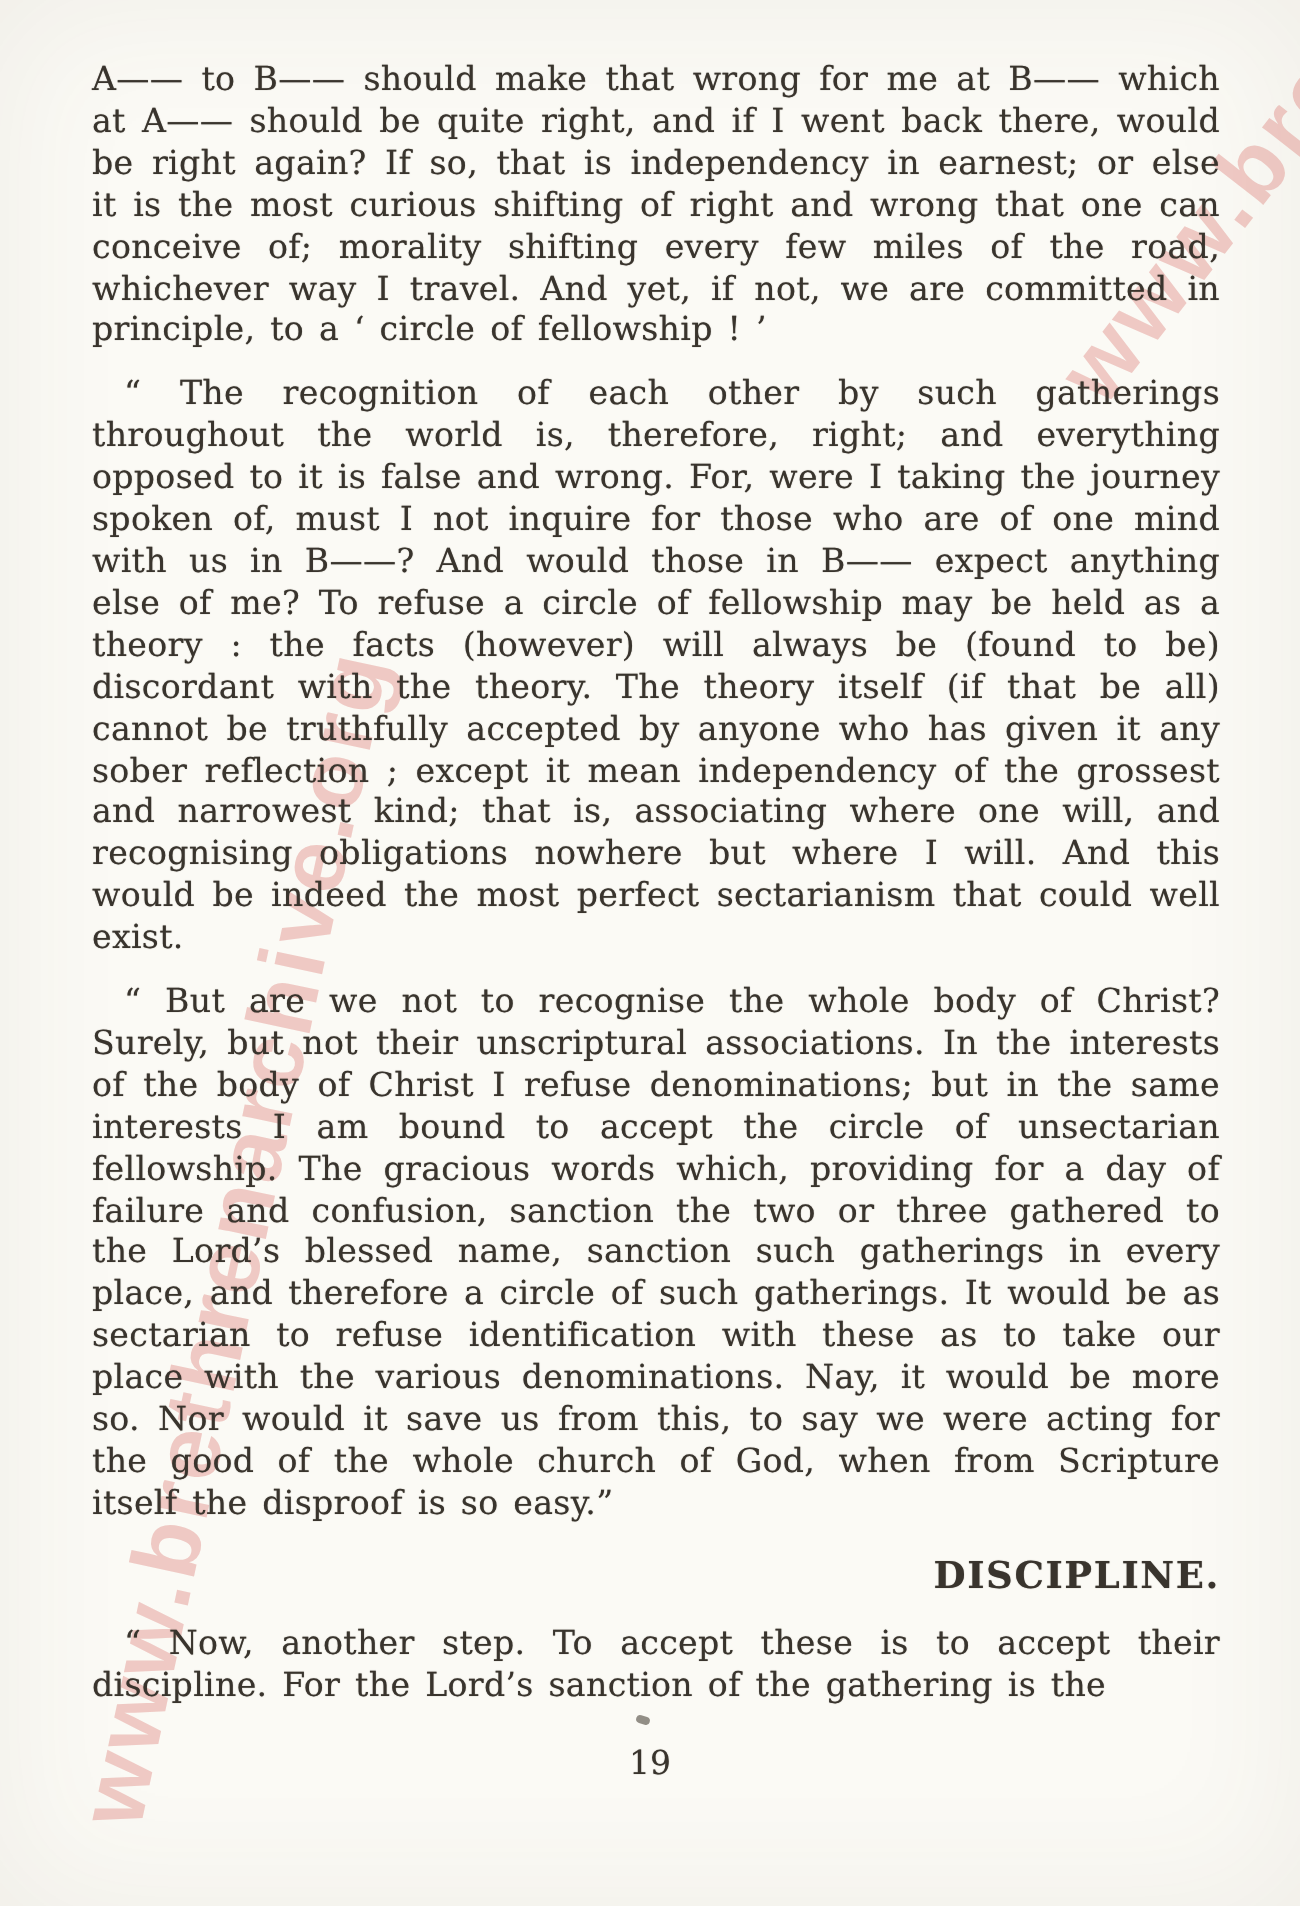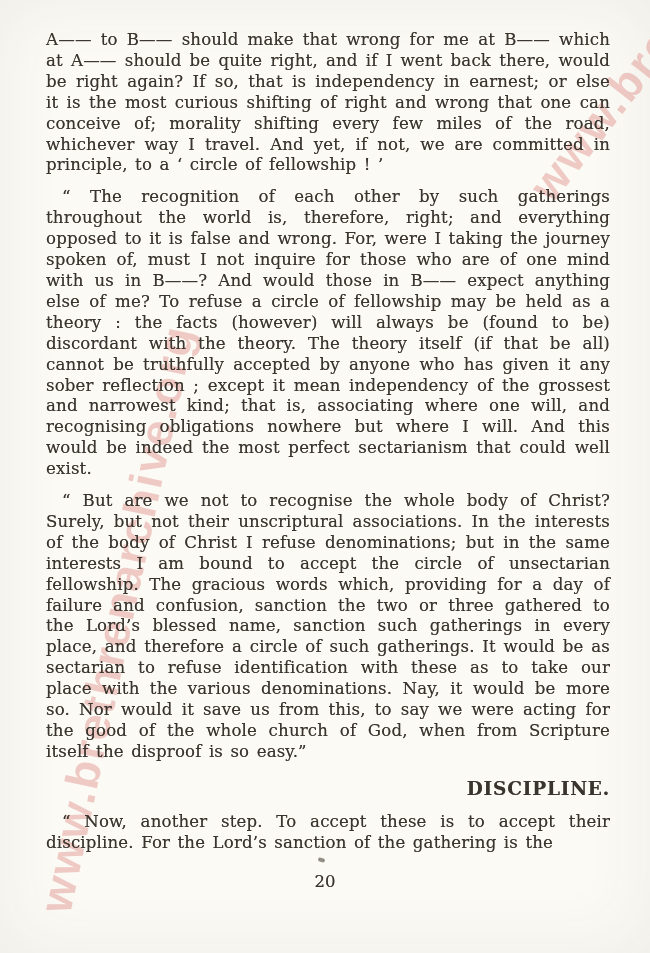--- a/index.html
+++ b/index.html
@@ -108,15 +108,15 @@
     <p class="para quoted">“ But are we not to recognise the whole body of Christ? Surely, but not their unscriptural associations.  In the interests of the body of Christ I refuse denominations; but in the same interests I am bound to accept the circle of unsectarian fellowship.  The gracious words which, providing for a day of failure and confusion, sanction the two or three gathered to the Lord’s blessed name, sanction such gatherings in every place, and therefore a circle of such gatherings.  It would be as sectarian to refuse identification with these as to take our place with the various denominations.  Nay, it would be more so.  Nor would it save us from this, to say we were acting for the good of the whole church of God, when from Scripture itself the disproof is so easy.”</p>
 
     <h2 class="section-heading">DISCIPLINE.</h2>
 
     <p class="para quoted"><span>“ Now, another step.  To accept these is to accept their discipline.  For the Lord’s sanction of the gathering </span><span class="bold-run">is the</span></p>
 
   </div>
 
   <div class="ink-speck"></div>
 
-  <div class="page-number">20</div>
+  <div class="page-number">19</div>
 
 </div>
 
 </body></html>

